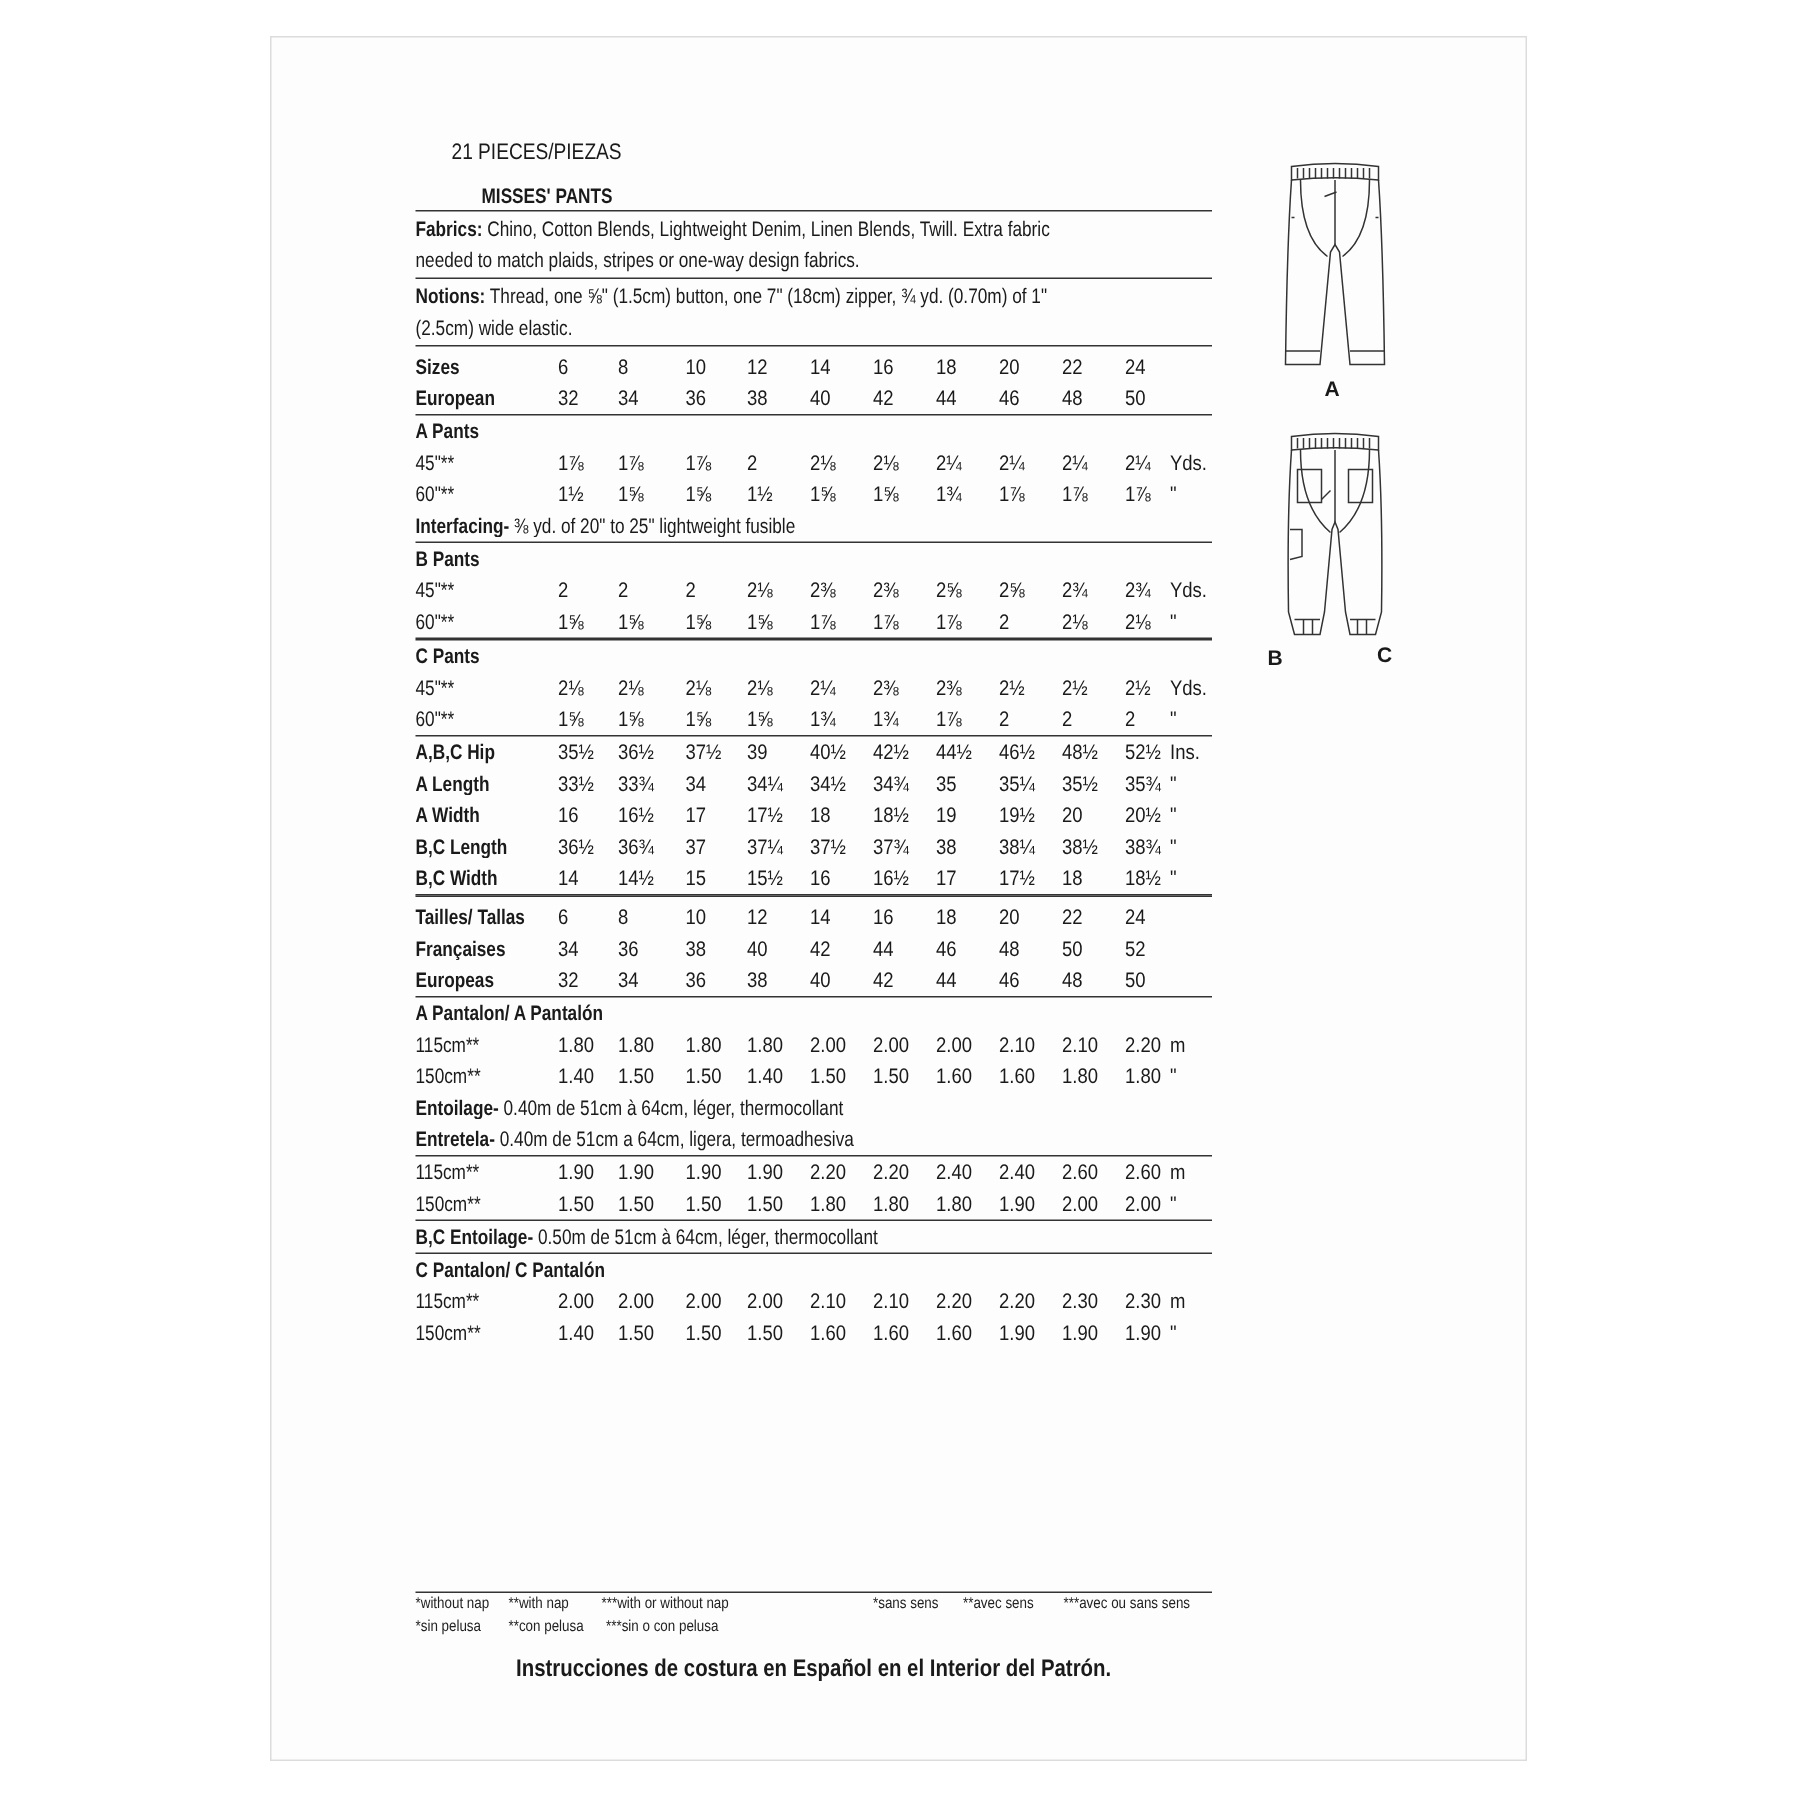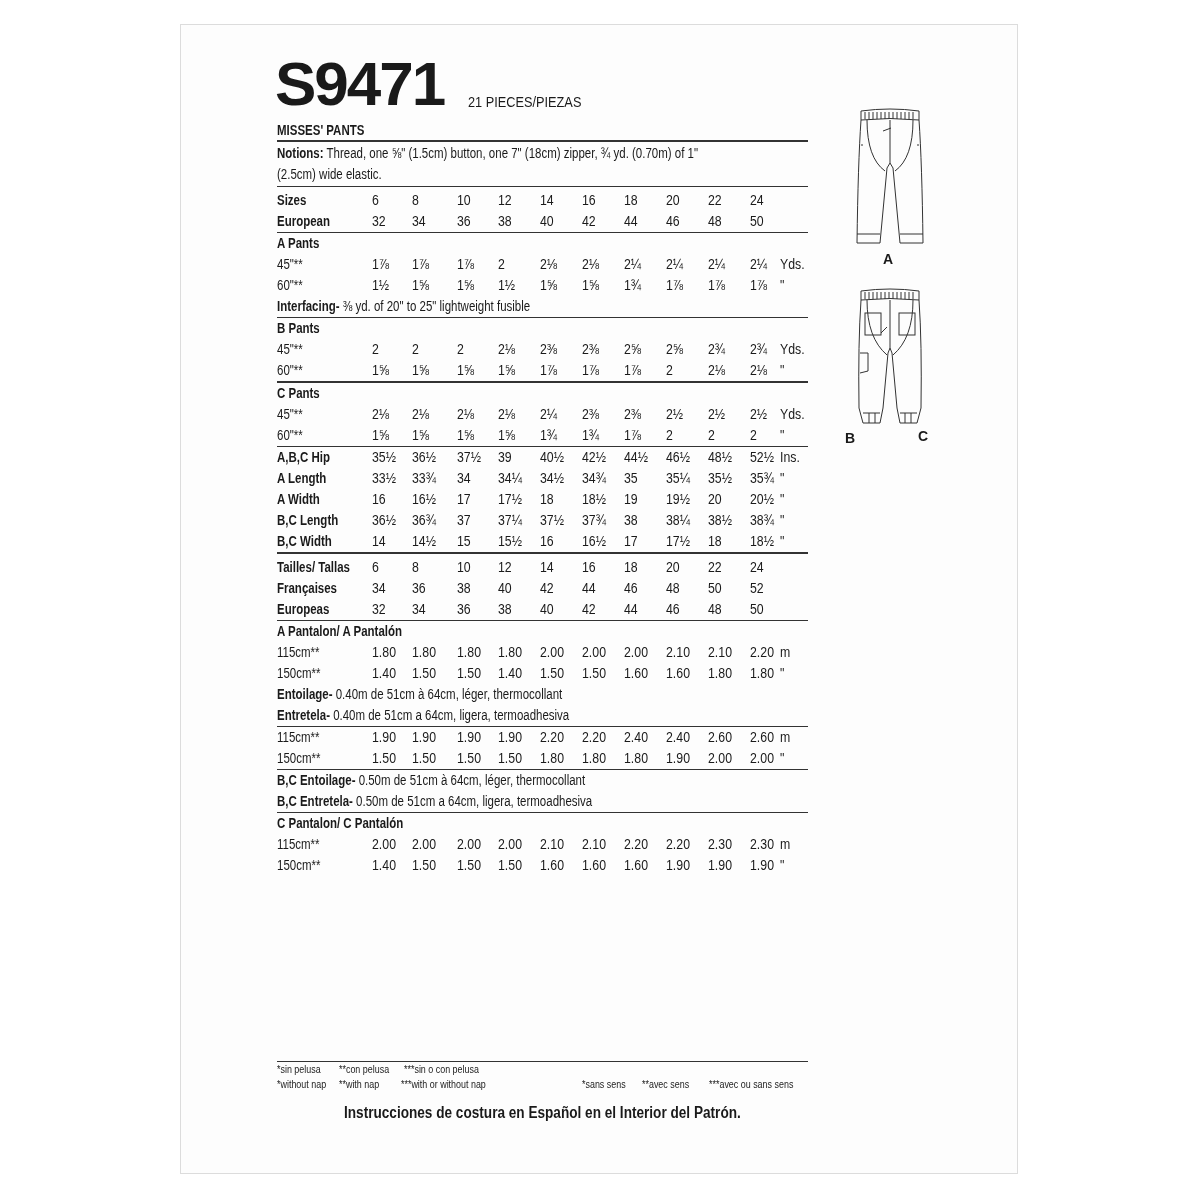--- a/index.html
+++ b/index.html
@@ -57,27 +57,30 @@
   .illus { position: absolute; }
   .illus-label { position: absolute; font-weight: bold; font-size: 14px; }
 </style>
 </head>
 <body>
 
 <div class="page"></div>
 
 <div class="content">
   <div class="title-row">
-    <span class="code">S9471</span>
     <span class="pieces">21 PIECES/PIEZAS</span>
   </div>
 
-  <div class="section-h" style="margin-top:8px;"><span class="cond">MISSES' PANTS</span></div>
+  <div class="section-h" style="margin-top:8px;margin-left:44px;"><span class="cond">MISSES' PANTS</span></div>
   <div class="rule"></div>
 
+  <div class="para">
+    <span class="cond"><b>Fabrics:</b> <span>Chino, Cotton Blends, Lightweight Denim, Linen Blends, Twill. Extra fabric</span></span><br>
+    <span class="cond">needed to match plaids, stripes or one-way design fabrics.</span>
+  </div>
   <div class="rule"></div>
   <div class="para">
     <span class="cond"><b>Notions:</b> <span>Thread, one ⅝" (1.5cm) button, one 7" (18cm) zipper, ¾ yd. (0.70m) of 1"</span></span><br>
     <span class="cond">(2.5cm) wide elastic.</span>
   </div>
   <div class="rule"></div>
 
   <div id="en-table">
       <div style="height:3px"></div>
       <div class="row">
@@ -370,21 +373,20 @@
         <span class="c" style="left:263px">1.80</span>
         <span class="c" style="left:305px">1.80</span>
         <span class="c" style="left:347px">1.80</span>
         <span class="c" style="left:389px">1.90</span>
         <span class="c" style="left:431px">2.00</span>
         <span class="c" style="left:473px">2.00</span>
         <span class="u">"</span>
       </div>
       <div class="rule"></div>
       <div class="note"><span class="cond"><b>B,C Entoilage-</b> 0.50m de 51cm à 64cm, léger, thermocollant</span></div>
-      <div class="note"><span class="cond"><b>B,C Entretela-</b> 0.50m de 51cm a 64cm, ligera, termoadhesiva</span></div>
       <div class="rule"></div>
       <div class="sub-h"><span class="cond">C Pantalon/ C Pantalón</span></div>
       <div class="row">
         <span class="lbl"><span class="cond">115cm**</span></span>
         <span class="c" style="left:95px">2.00</span>
         <span class="c" style="left:135px">2.00</span>
         <span class="c" style="left:180px">2.00</span>
         <span class="c" style="left:221px">2.00</span>
         <span class="c" style="left:263px">2.10</span>
         <span class="c" style="left:305px">2.10</span>
@@ -405,32 +407,32 @@
         <span class="c" style="left:347px">1.60</span>
         <span class="c" style="left:389px">1.90</span>
         <span class="c" style="left:431px">1.90</span>
         <span class="c" style="left:473px">1.90</span>
         <span class="u">"</span>
       </div>
     </div>
 </div>
 
 <div class="foot">
-  <div class="foot-row" id="foot-row-2">
-      <span style="left: 0px;">*sin pelusa</span>
-      <span style="left: 62px;">**con pelusa</span>
-      <span style="left: 127px;">***sin o con pelusa</span>
-    </div>
   <div class="foot-row" id="foot-row-1">
       <span style="left: 0px;">*without nap</span>
       <span style="left: 62px;">**with nap</span>
       <span style="left: 124px;">***with or without nap</span>
       <span style="left: 305px;">*sans sens</span>
       <span style="left: 365px;">**avec sens</span>
       <span style="left: 432px;">***avec ou sans sens</span>
+    </div>
+  <div class="foot-row" id="foot-row-2">
+      <span style="left: 0px;">*sin pelusa</span>
+      <span style="left: 62px;">**con pelusa</span>
+      <span style="left: 127px;">***sin o con pelusa</span>
     </div>
 </div>
 
 <div class="instr">
   <span>Instrucciones de costura en Español en el Interior del Patrón.</span>
 </div>
 
 <svg class="illus" style="left:855px;top:103px;" width="70" height="150" viewBox="0 0 70 150">
   <g fill="none" stroke="#333" stroke-width="1">
     <path d="M6 8 Q35 4 64 8 L64 17 Q35 14 6 17 Z"></path>

